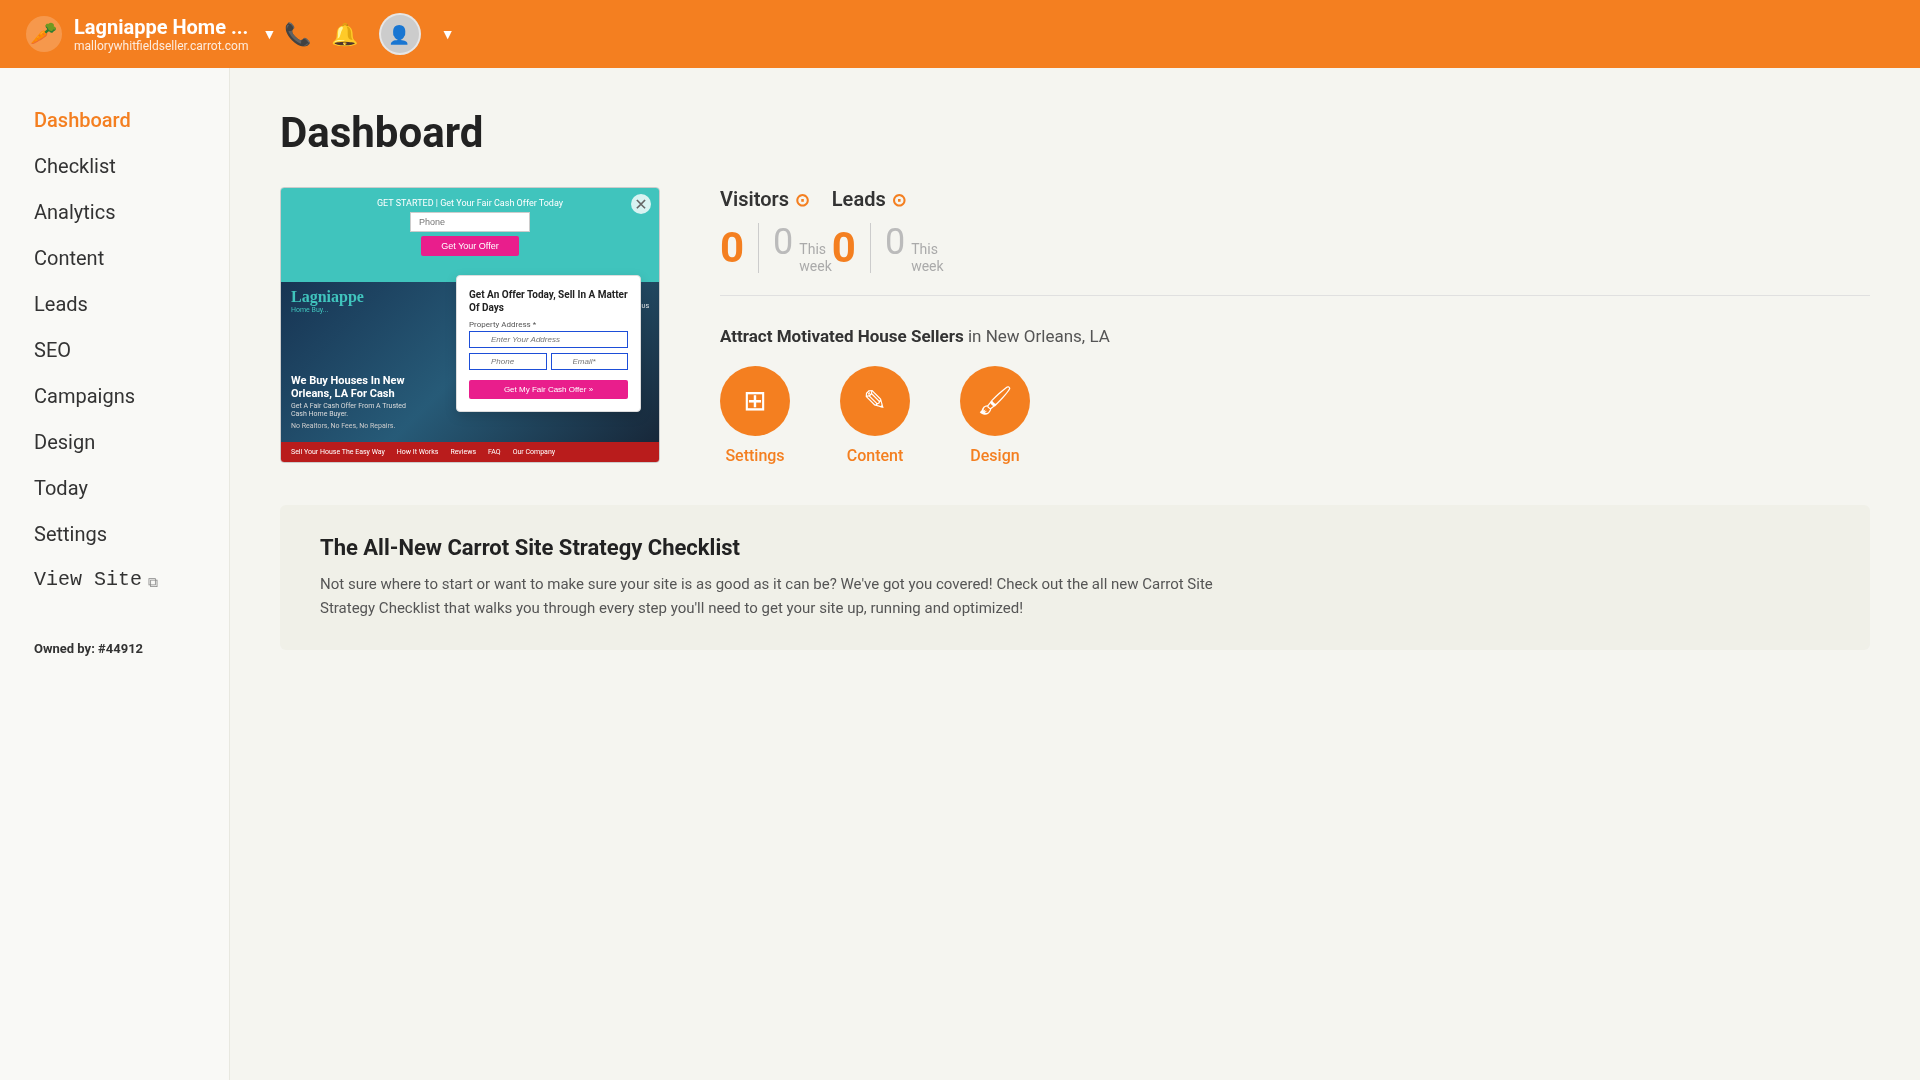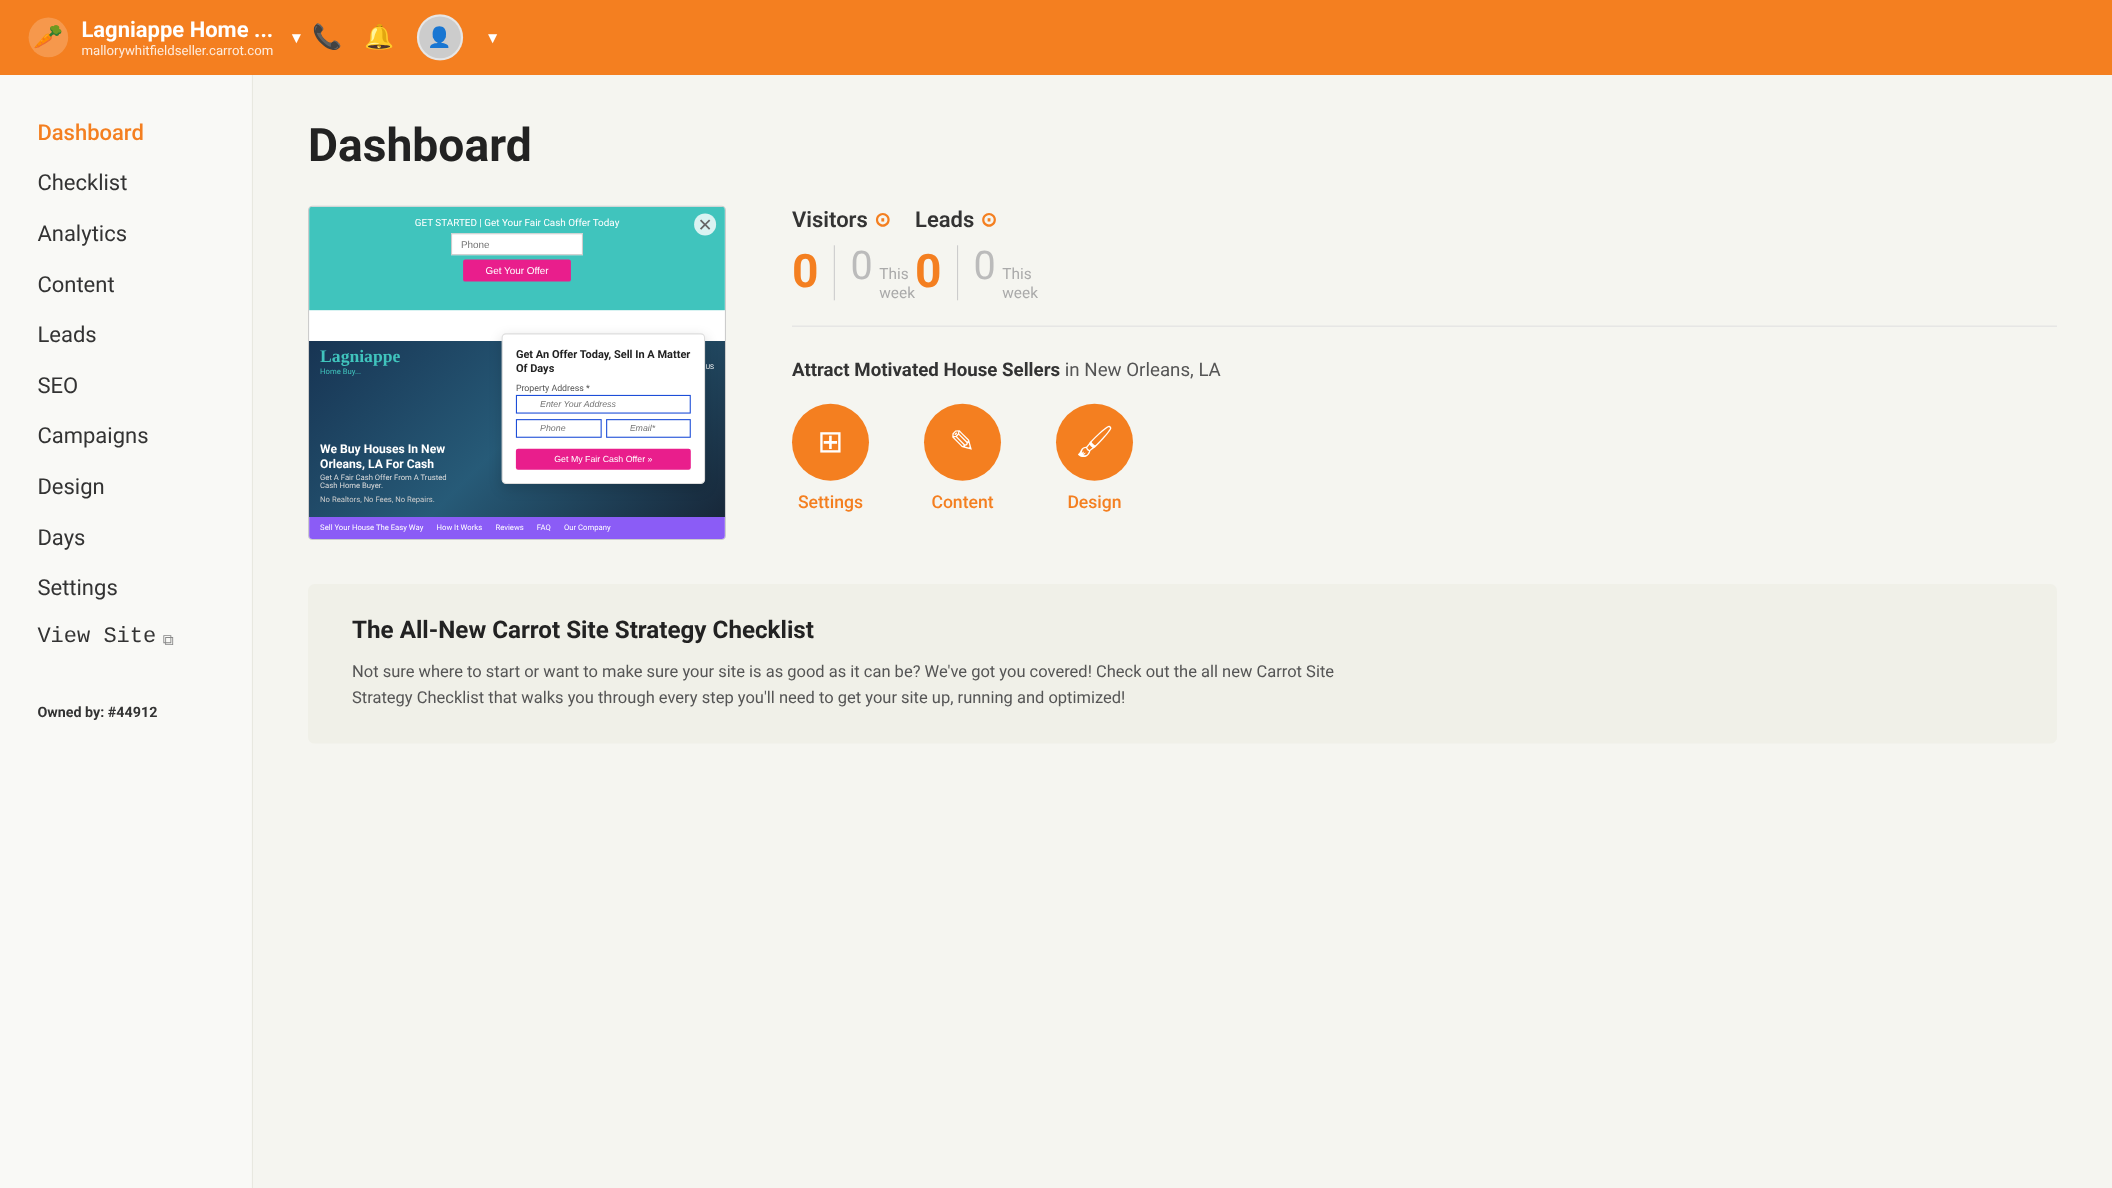--- a/index.html
+++ b/index.html
@@ -197,21 +197,20 @@
       border: none;
       cursor: pointer;
       border-radius: 2px;
     }
     .preview-hero {
       background: linear-gradient(rgba(0,0,0,0.5), rgba(0,0,0,0.5)), #1a3a5c;
       height: 160px;
       position: relative;
       display: flex;
       align-items: flex-end;
-      margin-top: 28px;
     }
     .preview-hero-bg {
       position: absolute;
       inset: 0;
       background: linear-gradient(135deg, #1a3a5c 0%, #2d6a8a 50%, #1a2a3c 100%);
       opacity: 0.8;
     }
     .preview-site-header {
       position: absolute;
       top: 0; left: 0; right: 0;
@@ -308,21 +307,21 @@
       background: #e91e8c;
       color: white;
       border: none;
       padding: 5px;
       width: 100%;
       font-size: 8px;
       cursor: pointer;
       border-radius: 2px;
     }
     .preview-footer {
-      background: #8b5cf6;
+      background: #b91c1c;
       padding: 6px 10px;
       display: flex;
       gap: 12px;
       font-size: 7px;
       color: white;
     }
 
     
     .stats-section {
       flex: 1;
@@ -466,21 +465,21 @@
 
   <aside class="sidebar">
     <a class="sidebar-item active">Dashboard</a>
     <a class="sidebar-item">Checklist</a>
     <a class="sidebar-item">Analytics</a>
     <a class="sidebar-item">Content</a>
     <a class="sidebar-item">Leads</a>
     <a class="sidebar-item">SEO</a>
     <a class="sidebar-item">Campaigns</a>
     <a class="sidebar-item">Design</a>
-    <a class="sidebar-item">Days</a>
+    <a class="sidebar-item">Today</a>
     <a class="sidebar-item">Settings</a>
     <a class="sidebar-item sidebar-item-with-icon">
       <span>View Site</span>
       <span class="ext-icon">⧉</span>
     </a>
     <div class="owned-by">
       <span>Owned by:</span>
       <span>#44912</span>
     </div>
   </aside>

